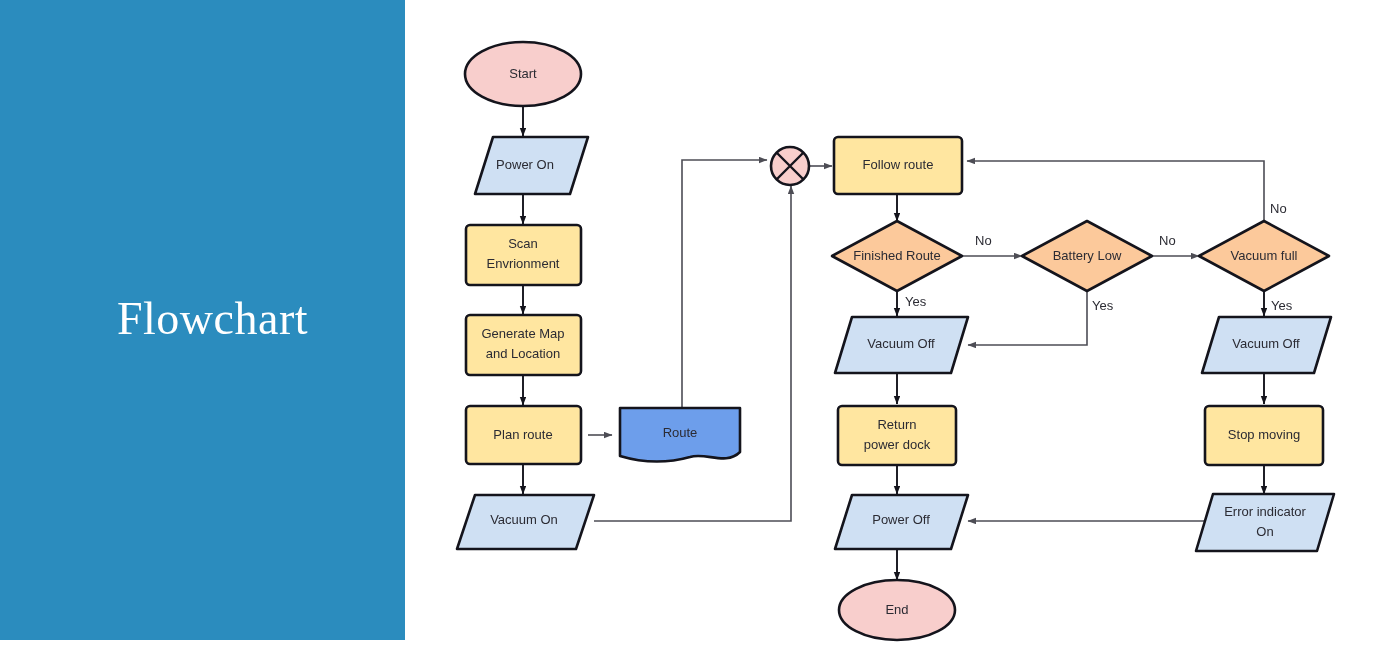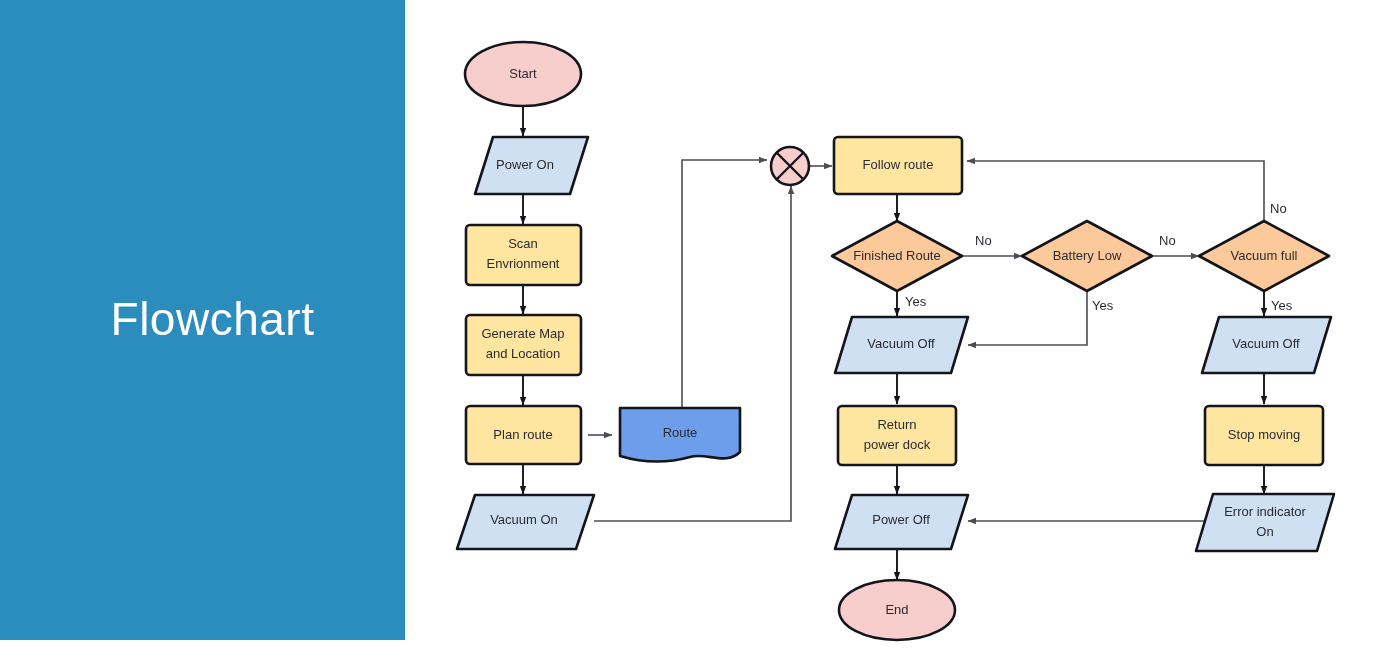--- a/index.html
+++ b/index.html
@@ -31,21 +31,21 @@
     position: absolute;
     left: 0;
     top: 296px;
     width: 425px;
     text-align: center;
     color: #ffffff;
     font-size: 46px;
     font-weight: 400;
     letter-spacing: 0.5px;
     line-height: 1;
-    font-family: Liberation Sans, sans-serif;
+    font-family: Liberation Serif, serif;
   }
   #diagram {
     position: absolute;
     left: 0;
     top: 0;
     width: 1390px;
     height: 671px;
   }
   .node-label {
     font-family: "Liberation Sans", sans-serif;

